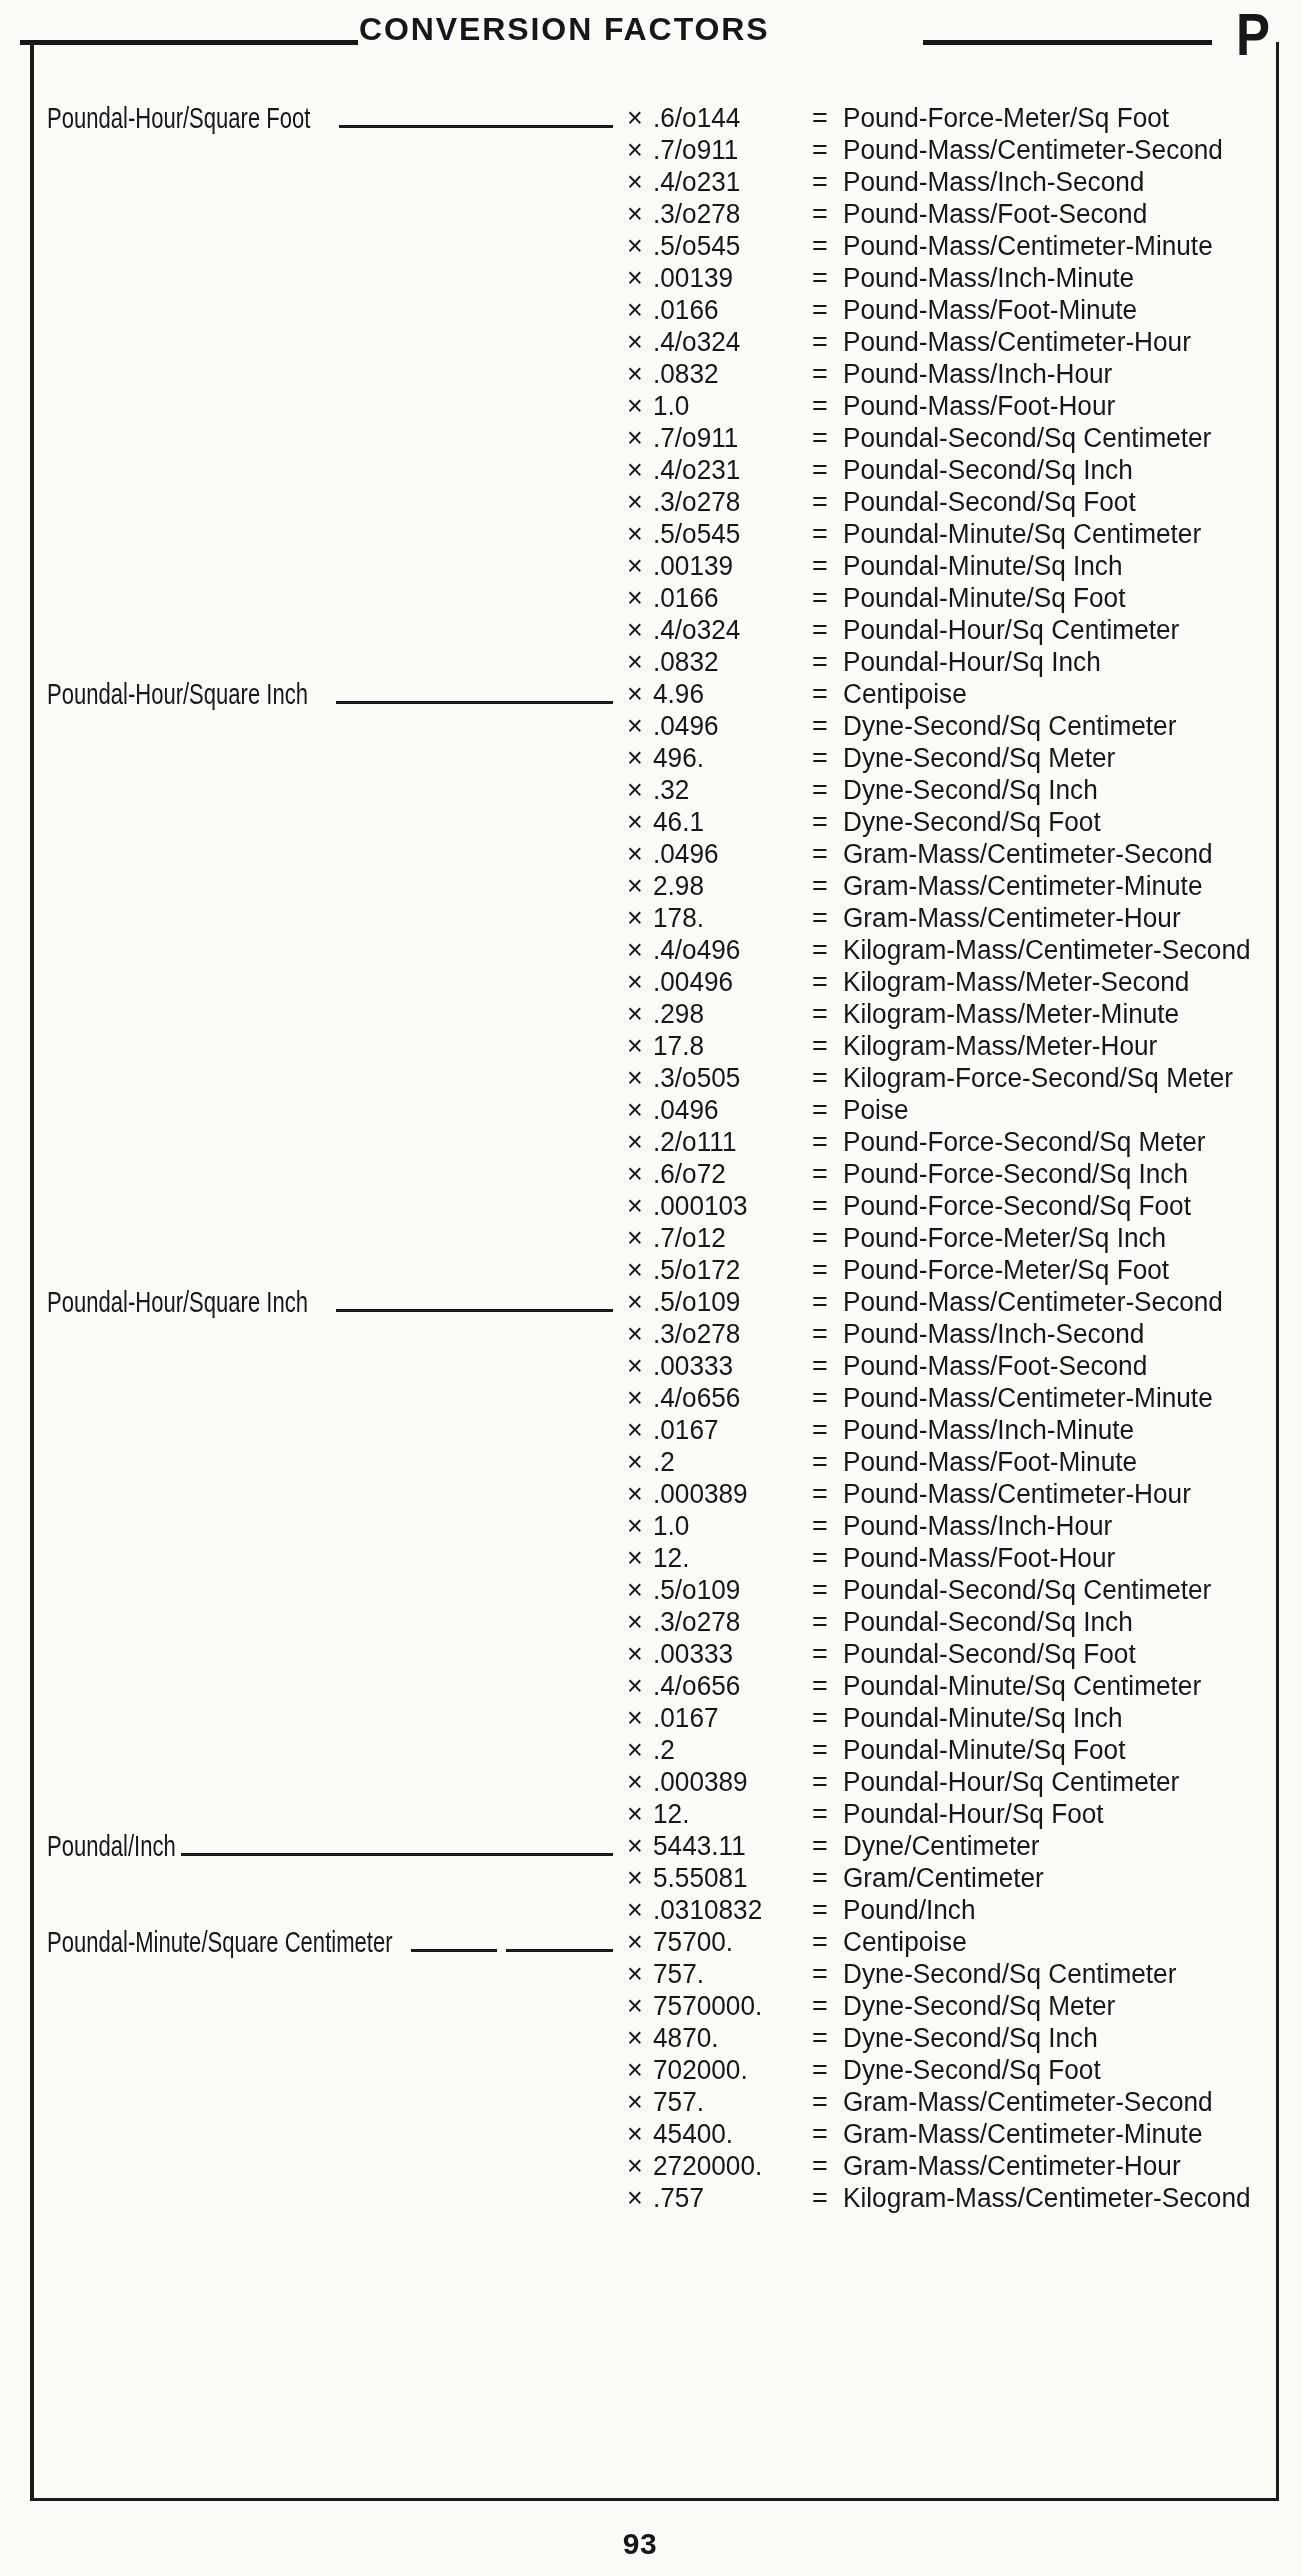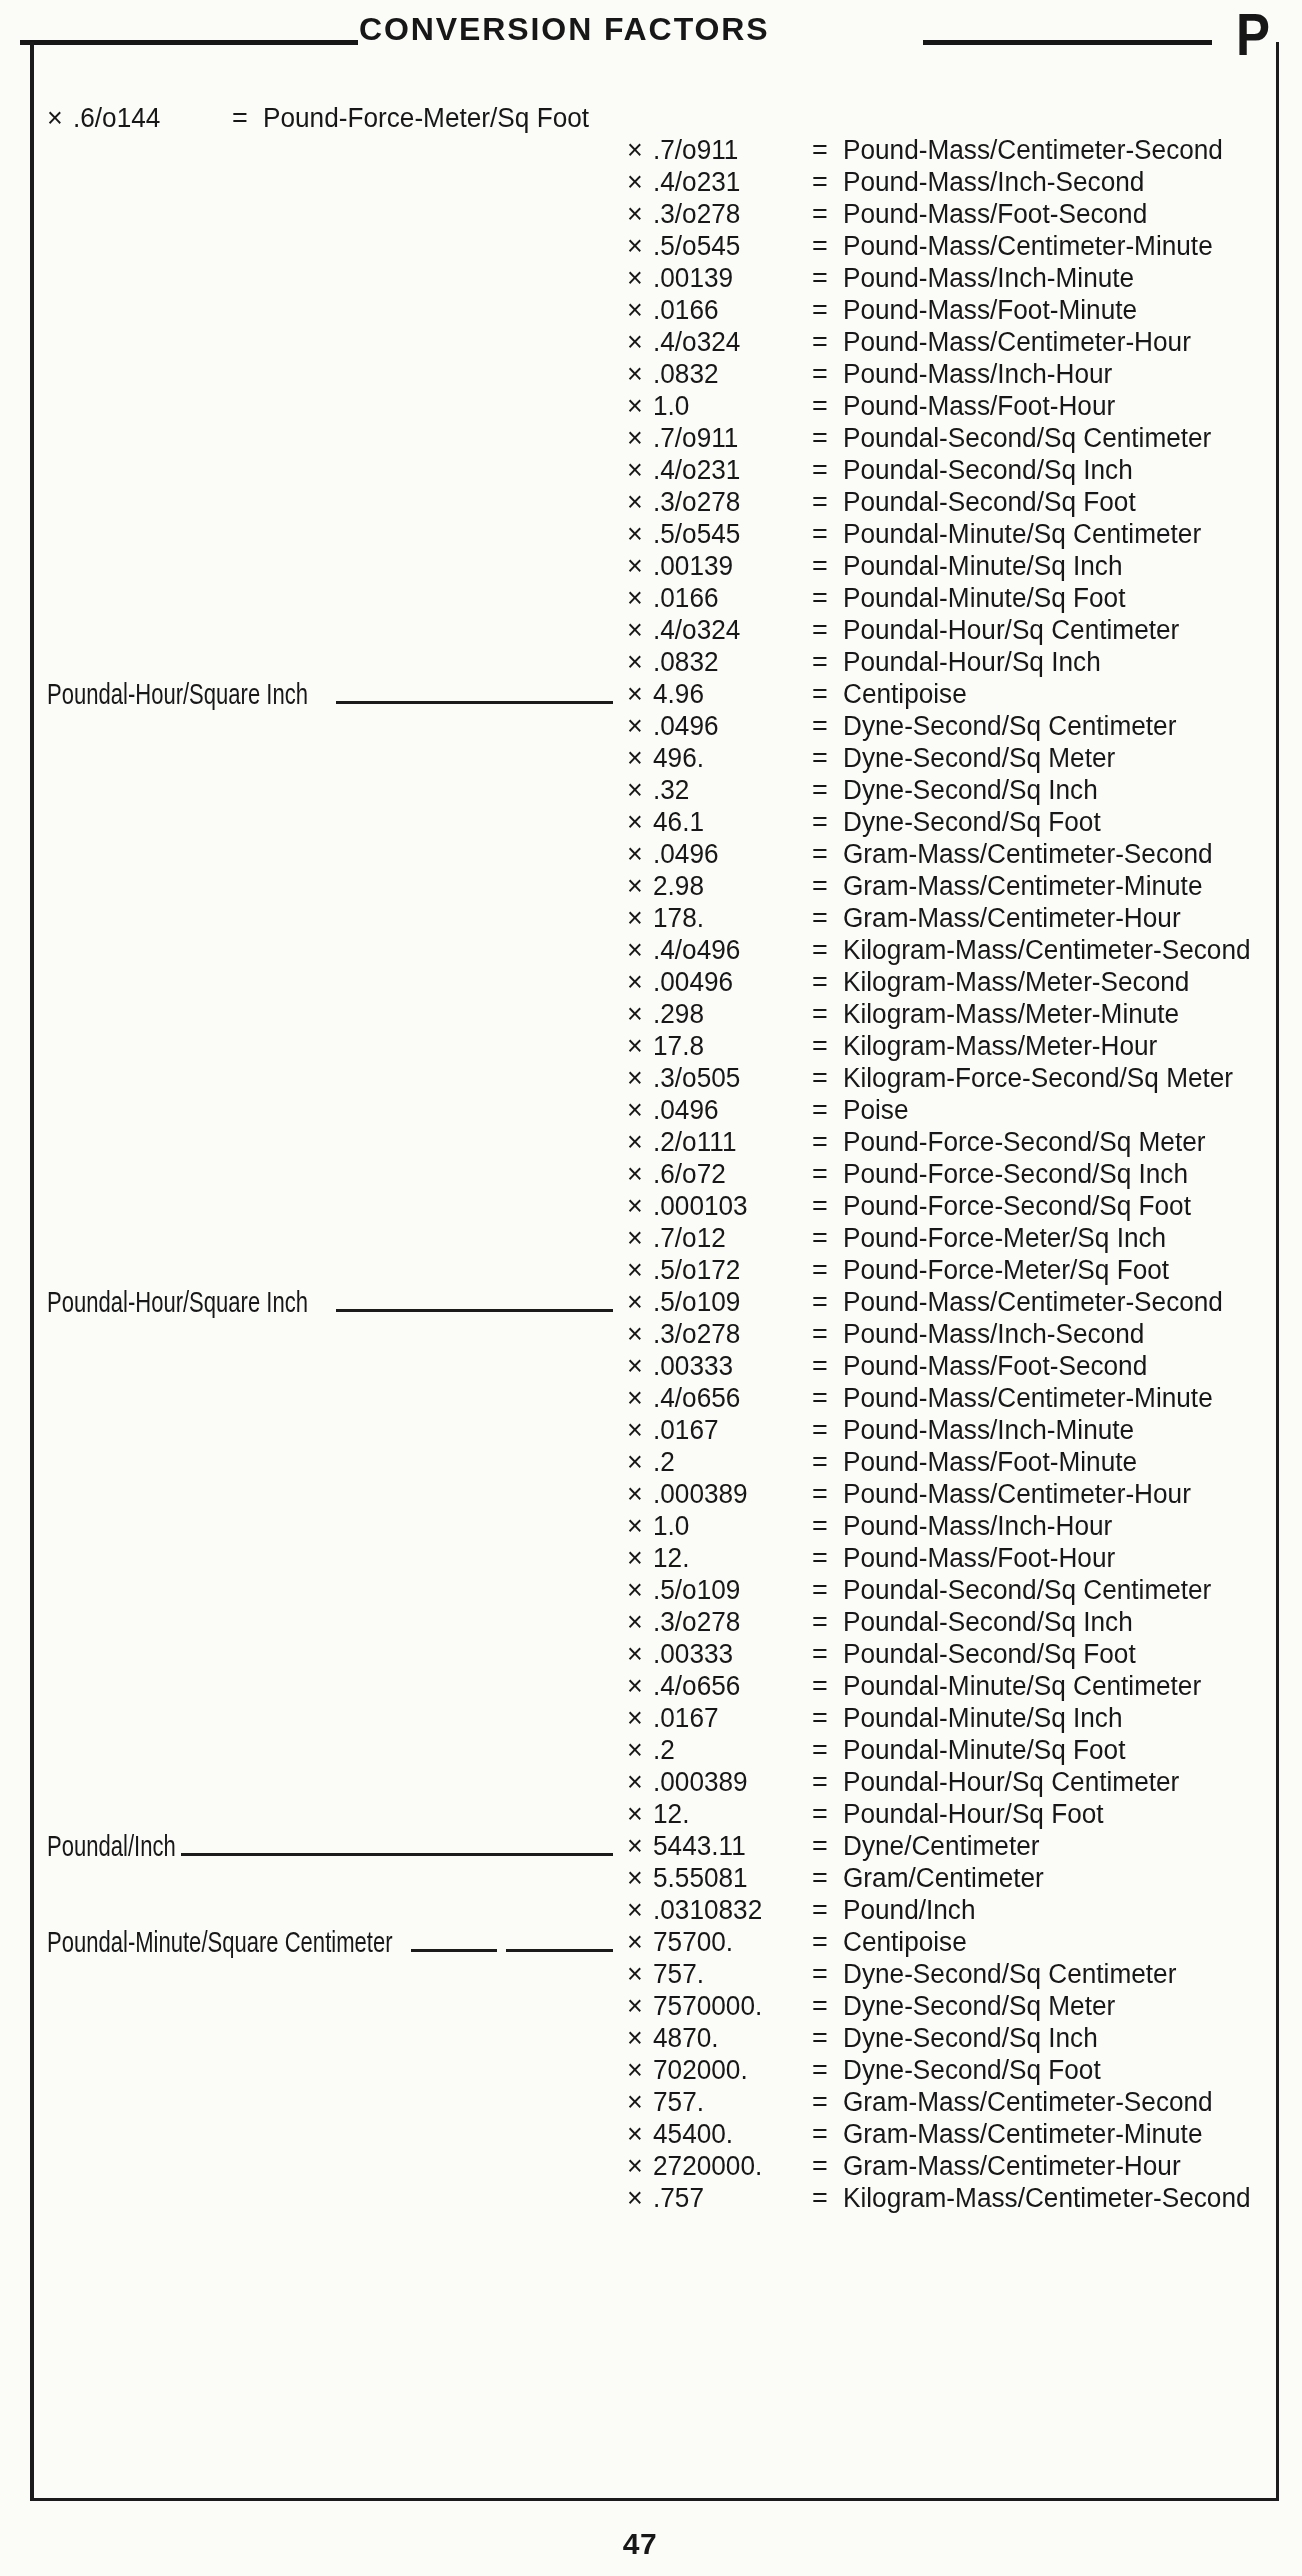--- a/index.html
+++ b/index.html
@@ -74,20 +74,24 @@
   <header>
     <span class="rule rule-l"></span>
     <h1 class="title">CONVERSION FACTORS</h1>
     <span class="rule rule-r"></span>
     <div class="letter">P</div>
   </header>
 
   <main class="box">
     <div class="table">
         <div class="row">
+          <div class="c-label sec0">
+            <span class="lbl-text" style="margin-right: -84px;">Poundal-Hour/Square Foot</span>
+            <span class="lbl-line"></span>
+          </div>
           <div class="c-factor">
             <span class="times">×</span>
             <span class="ftext">.6/o144</span>
           </div>
           <div class="c-unit">
             <span class="eq">=</span>
             <span class="utext">Pound-Force-Meter/Sq Foot</span>
           </div>
         </div>
         <div class="row">
@@ -814,16 +818,16 @@
             <span class="ftext">.757</span>
           </div>
           <div class="c-unit">
             <span class="eq">=</span>
             <span class="utext">Kilogram-Mass/Centimeter-Second</span>
           </div>
         </div>
       </div>
   </main>
 
-  <div class="pageno">47</div>
+  <div class="pageno">93</div>
 
 </div>
 
 
 </body></html>

